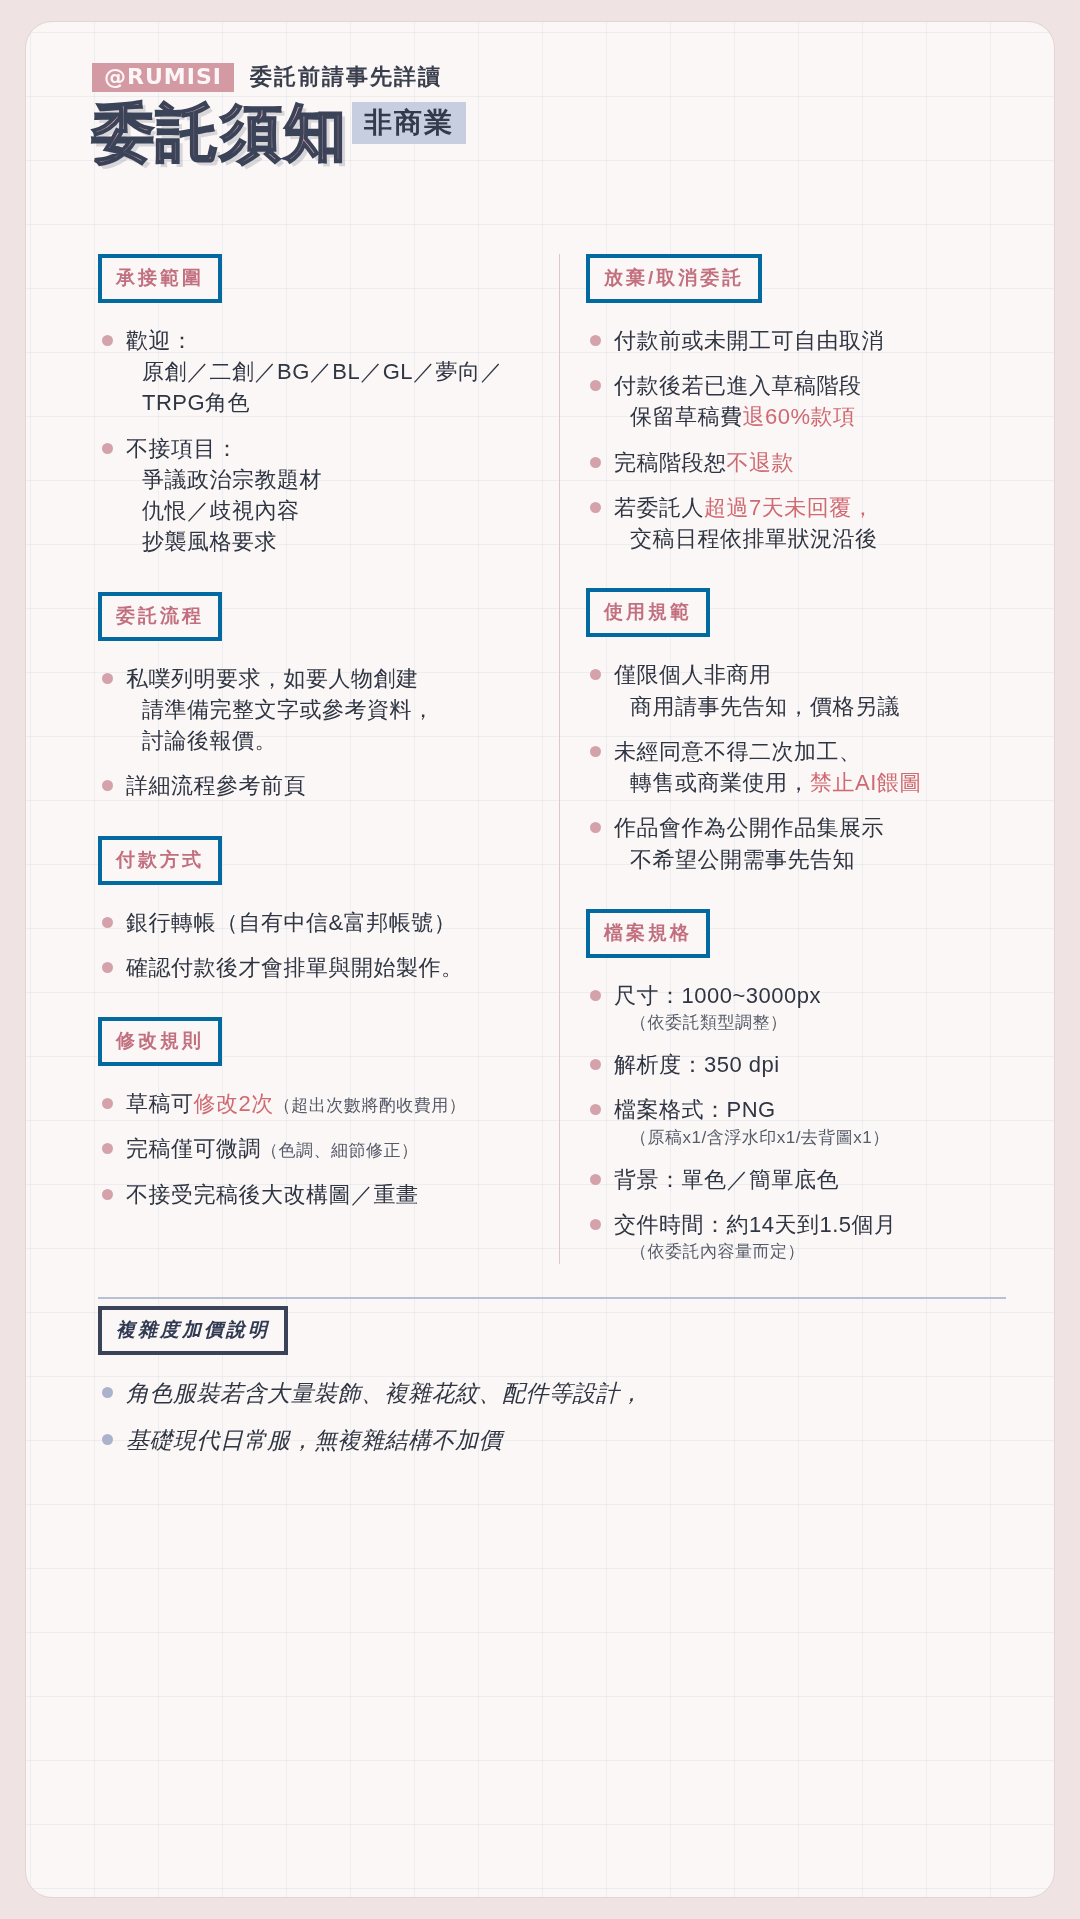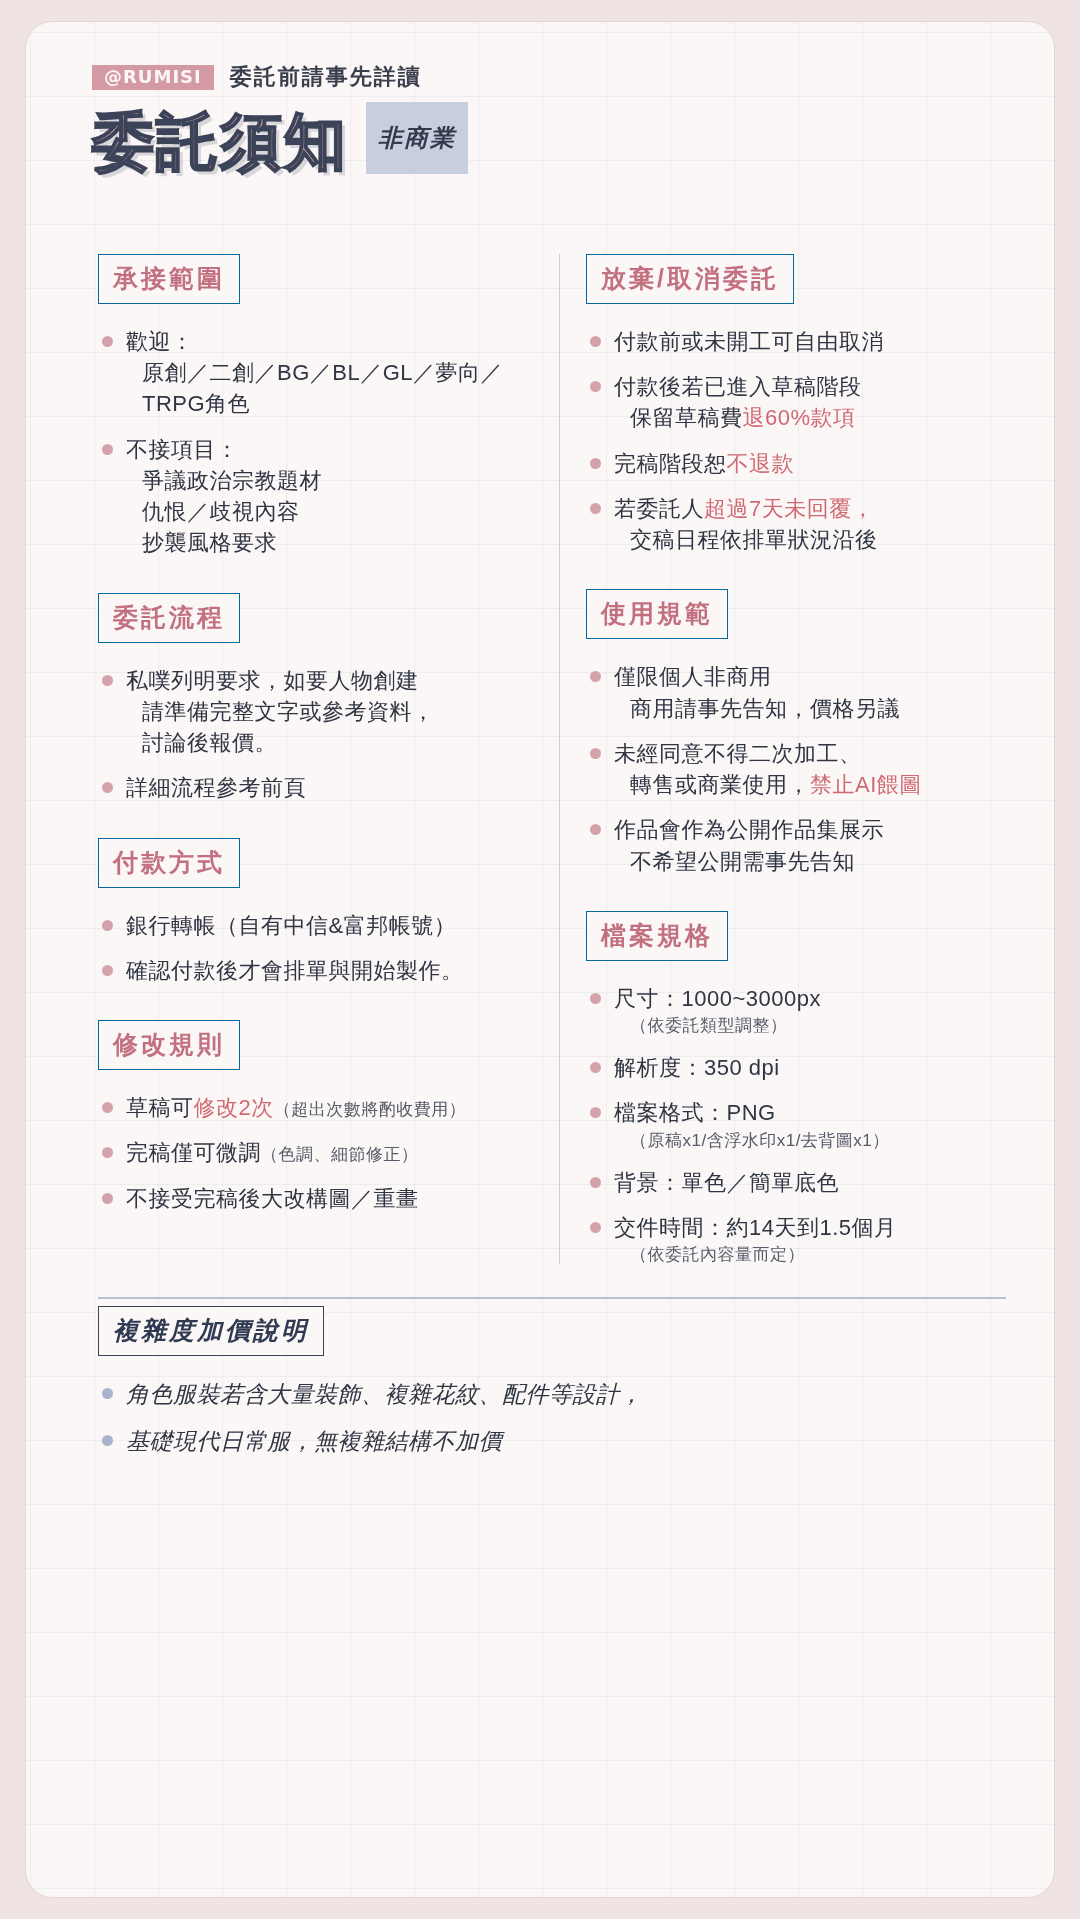--- a/index.html
+++ b/index.html
@@ -54,58 +54,57 @@
   .header-top {
     display: flex;
     align-items: center;
     gap: 16px;
     height: 34px;
   }
   .handle {
     background: #d49aa4;
     color: #fdf6f6;
     font-weight: bold;
-    font-size: 18px;
+    font-size: 22px;
     letter-spacing: 1px;
     padding: 3px 12px 4px;
     line-height: 1;
     font-family: "DejaVu Sans", sans-serif;
     text-align: right;
   }
   .header-sub {
     font-size: 22px;
     font-weight: bold;
     color: #3a3f4d;
     letter-spacing: 2px;
   }
   .title-row {
     display: flex;
-    align-items: center;
-    gap: 18px;
+    align-items: flex-start;
+    gap: 4px;
     margin-top: 8px;
   }
   .big-title {
     position: relative;
     font-size: 62px;
     font-weight: bold;
     letter-spacing: 2px;
     line-height: 1;
     color: #e4a3ad;
     -webkit-text-stroke: 2px #3b4358;
     text-shadow: 4px 4px 0 rgba(59,67,88,0.18);
   }
   .badge-noncom {
     background: #c6cee0;
     color: #333a4b;
     font-weight: bold;
-    font-size: 24px;
+    font-size: 28px;
     letter-spacing: 2px;
-    padding: 20px 12px;
+    padding: 2px 12px;
     margin-bottom: 8px;
-    font-style: italic;
   }
 
   
   .col {
     position: absolute;
     top: 232px;
   }
   .col-left  { left: 72px;  width: 420px; }
   .col-right { left: 560px; width: 420px; }
 
@@ -122,24 +121,24 @@
     left: 72px;
     top: 1275px;
     width: 908px;
     height: 2px;
     background: #b9c0d4;
   }
 
   
   .sec-head {
     display: inline-block;
-    border: 1px solid #0369a1;
+    border: 4px solid #0369a1;
     color: #c2707f;
     font-weight: bold;
-    font-size: 25px;
+    font-size: 19px;
     letter-spacing: 3px;
     padding: 7px 14px 8px;
     background: #fbf7f6;
     margin-bottom: 22px;
   }
   .sec-head.blue {
     border-color: #3b4358;
     color: #303a52;
   }
   .sec {

